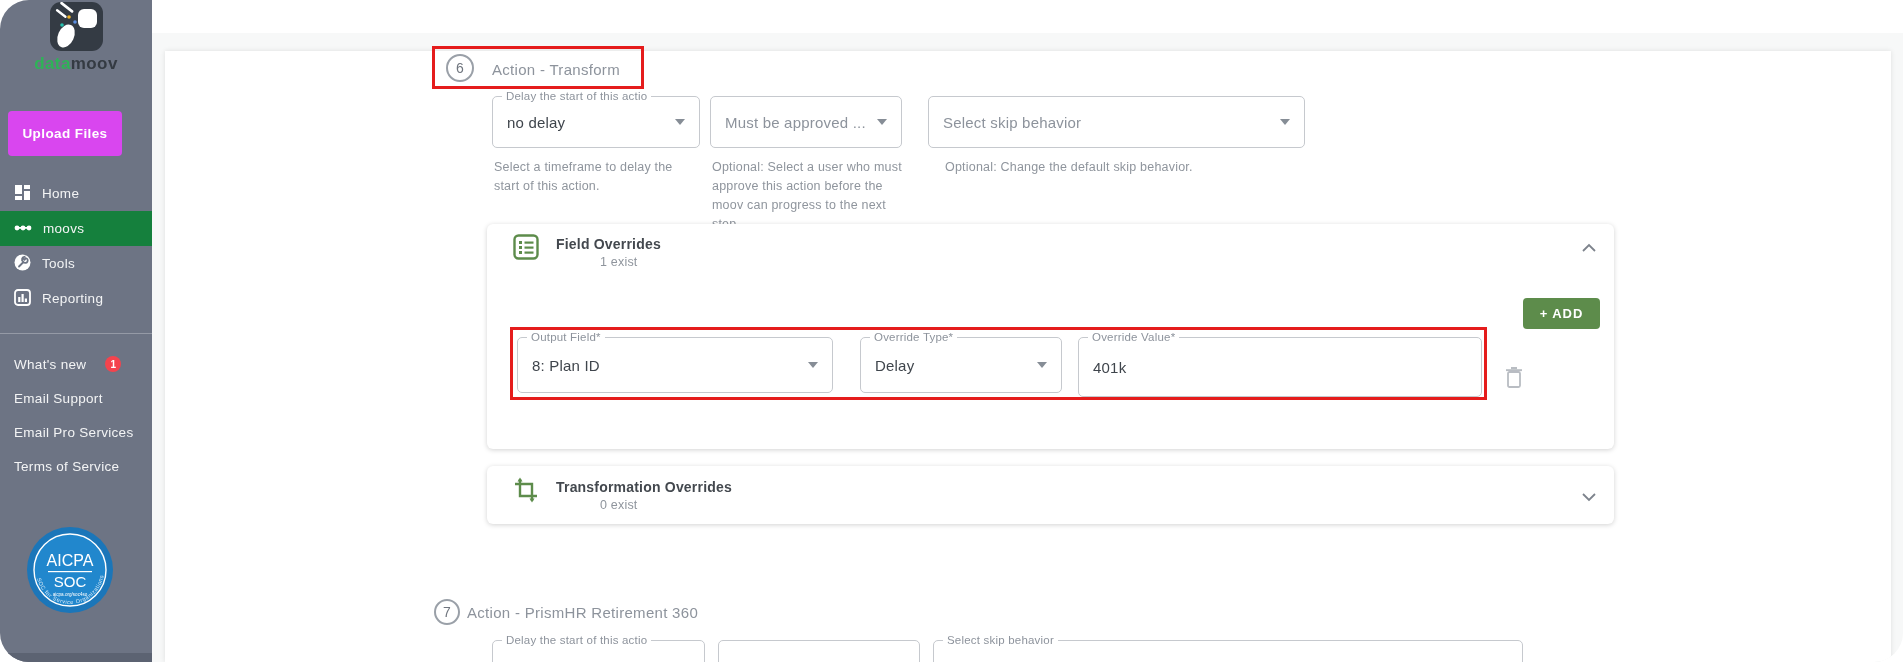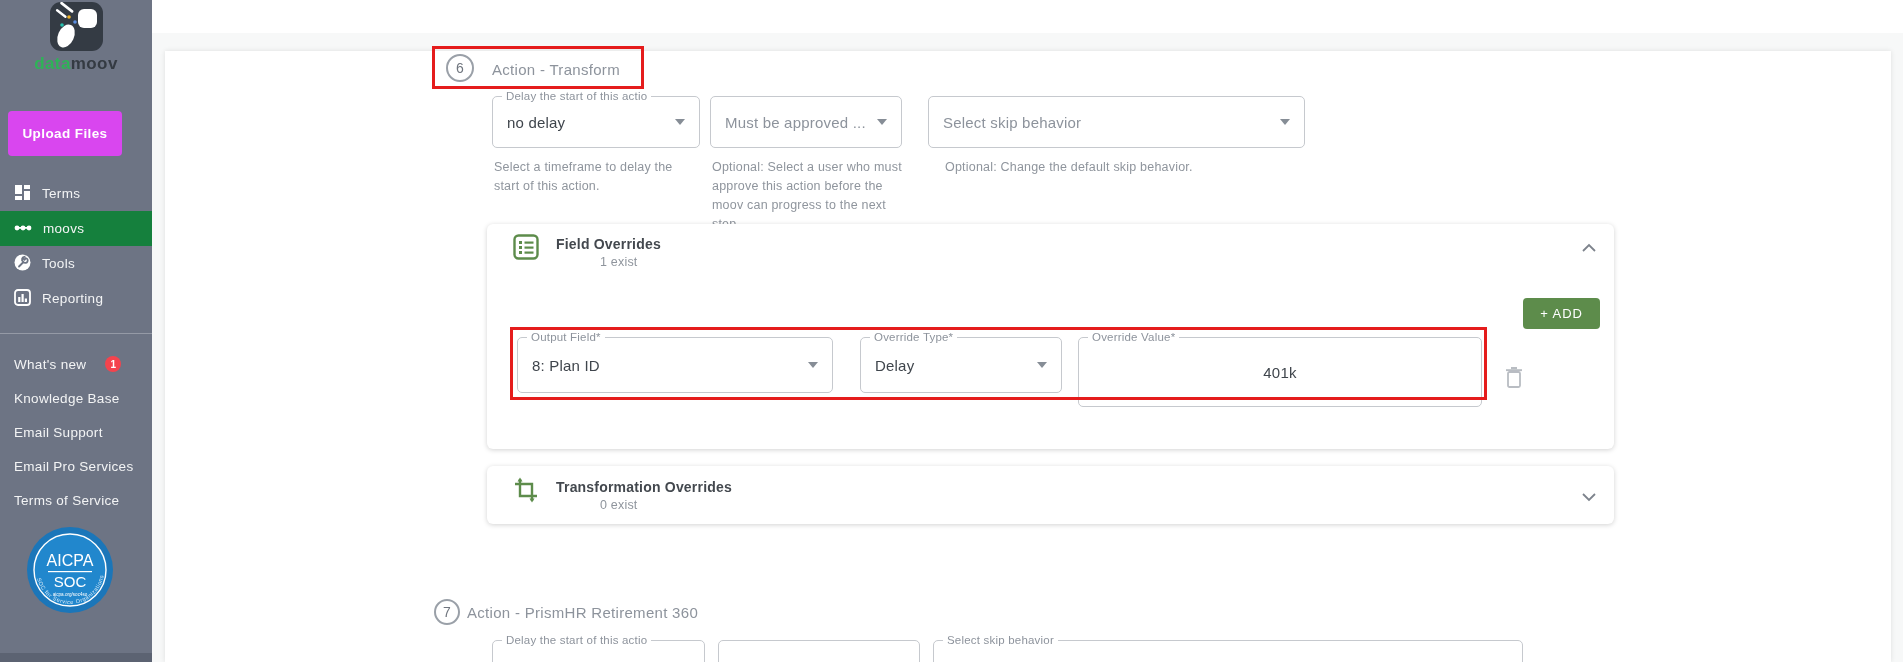--- a/index.html
+++ b/index.html
@@ -1,18 +1,18 @@
 <!DOCTYPE html>
 <html><head>
 <meta charset="utf-8">
 <style>
   * { margin:0; padding:0; box-sizing:border-box; }
   html,body { width:1903px; height:662px; }
   body { font-family:"Liberation Sans", sans-serif; position:relative; overflow:hidden; background:#fff; }
-  .stage { position:absolute; inset:0; width:1903px; height:662px; overflow:hidden; }
+  .stage { position:absolute; inset:0; width:1903px; height:662px; overflow:hidden;border-radius:29px; }
 
   
   .sidebar { position:absolute; left:0; top:0; width:152px; height:662px; background:#6d7484; z-index:5; }
   .logo-wrap { position:absolute; left:0; top:2px; width:152px; text-align:center; }
   .wordmark { position:absolute; top:54px; left:0; width:152px; text-align:center; font-size:17px; font-weight:700; letter-spacing:0.4px; }
   .wordmark .brand-a { color:#2eb357; }
   .wordmark .brand-b { color:#343a42; }
   .upload-btn { position:absolute; left:8px; top:111px; width:114px; height:45px; background:#d946ef; border:none; border-radius:4px; color:#fff; font-family:inherit; font-size:13.5px; font-weight:700; letter-spacing:0.4px; cursor:pointer; }
   .nav { position:absolute; left:0; top:176px; width:152px; }
   .nav-item { height:35px; display:flex; align-items:center; gap:11px; padding-left:14px; color:#f3f4f5; font-size:13.5px; letter-spacing:0.3px; cursor:pointer; }
@@ -43,21 +43,21 @@
   .fieldset .value.placeholder { color:#8d939c; }
   .caret { width:0; height:0; border-left:5px solid transparent; border-right:5px solid transparent; border-top:6px solid #868d96; margin-left:8px; flex:none; }
 
   .helper { position:absolute; color:#8f959d; font-size:12.5px; line-height:19px; letter-spacing:0.2px; }
 
   .card { position:absolute; background:#fff; border-radius:6px; box-shadow:0 1px 5px rgba(0,0,0,0.18); }
   .card-title { position:absolute; font-size:14px; font-weight:700; color:#43484e; letter-spacing:0.2px; white-space:nowrap; }
   .card-count { position:absolute; font-size:12.5px; color:#8f959d; letter-spacing:0.2px;margin-left:44px; }
   .chev-btn { position:absolute; width:26px; height:20px; border:none; background:transparent; cursor:pointer; }
 
-  .add-btn { position:absolute; left:1523px; top:298px; width:77px; height:31px; background:#5d8c4b; color:#fff; border:none; border-radius:4px; font-family:inherit; font-size:13px; font-weight:400; letter-spacing:0.9px; cursor:pointer; }
+  .add-btn { position:absolute; left:1523px; top:298px; width:77px; height:31px; background:#5d8c4b; color:#fff; border:none; border-radius:4px; font-family:inherit; font-size:13px; font-weight:700; letter-spacing:0.9px; cursor:pointer; }
   .trash-btn { position:absolute; left:1502px; top:366px; width:24px; height:26px; border:none; background:transparent; cursor:pointer; }
 </style>
 </head>
 <body>
 
 <div class="stage">
 
   <div class="page-bg"></div>
   <div class="panel"></div>
 
@@ -87,21 +87,21 @@
     <div class="nav">
       <div class="nav-item">
         <span>
           <svg width="17" height="17" viewBox="0 0 17 17">
             <rect x="1" y="1" width="7" height="9" fill="#fff"></rect>
               <rect x="1" y="12" width="7" height="4" fill="#fff"></rect>
             <rect x="10" y="1" width="6" height="4" fill="#fff"></rect>
               <rect x="10" y="7" width="6" height="9" fill="#fff"></rect>
           </svg>
         </span>
-        <span>Terms</span>
+        <span>Home</span>
       </div>
       <div class="nav-item active">
         <span>
           <svg width="18" height="10" viewBox="0 0 18 10">
             <rect x="1" y="4" width="16" height="1.8" rx="0.9" fill="#fff"></rect>
             <circle cx="3" cy="5" r="2.4" fill="#fff"></circle>
               <circle cx="9" cy="5" r="2.4" fill="#fff"></circle>
               <circle cx="15" cy="5" r="2.4" fill="#fff"></circle>
           </svg>
         </span>
@@ -128,23 +128,20 @@
         <span>Reporting</span>
       </div>
     </div>
 
     <div class="side-divider"></div>
 
     <div class="side-links">
       <div class="side-link">
         <span>What's new</span>
         <span class="badge-red">1</span>
-      </div>
-      <div class="side-link">
-        <span>Knowledge Base</span>
       </div>
       <div class="side-link">
         <span>Email Support</span>
       </div>
       <div class="side-link">
         <span>Email Pro Services</span>
       </div>
       <div class="side-link">
         <span>Terms of Service</span>
       </div>
@@ -215,21 +212,21 @@
   <div class="fieldset" style="left:517px; top:337px; width:316px; height:56px;">
     <span class="legend">Output Field*</span>
     <span class="value">8: Plan ID</span>
     <span class="caret"></span>
   </div>
   <div class="fieldset" style="left:860px; top:337px; width:202px; height:56px;">
     <span class="legend">Override Type*</span>
     <span class="value">Delay</span>
     <span class="caret"></span>
   </div>
-  <div class="fieldset" style="left:1078px; top:337px; width:404px; height:70px;text-align:center;">
+  <div class="fieldset" style="left:1078px; top:337px; width:404px; height:60px;">
     <span class="legend">Override Value*</span>
     <span class="value">401k</span>
   </div>
 
   <button class="trash-btn">
     <svg width="20" height="23" viewBox="0 0 20 23">
       <rect x="4" y="6" width="12" height="15" rx="1.5" fill="none" stroke="#b9bdc3" stroke-width="1.8"></rect>
       <rect x="2" y="3.2" width="16" height="1.9" fill="#b9bdc3"></rect>
       <rect x="7" y="1" width="6" height="2.2" fill="#b9bdc3"></rect>
     </svg>

